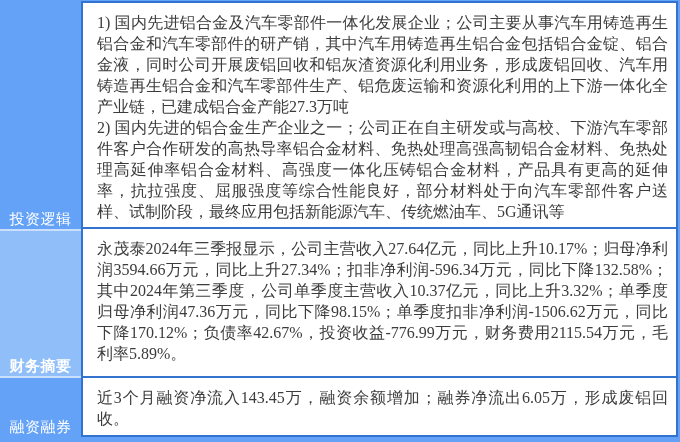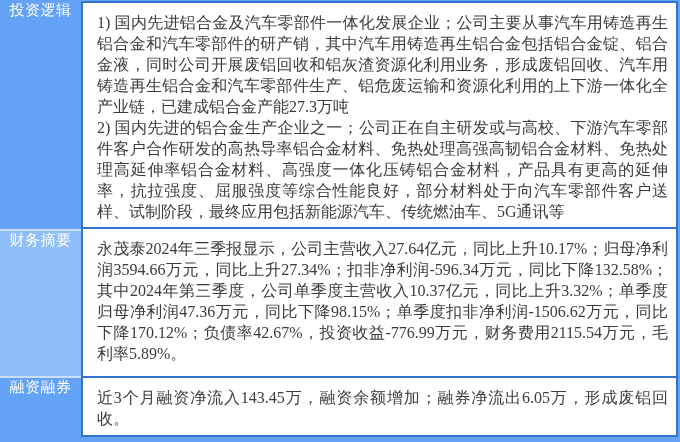--- a/index.html
+++ b/index.html
@@ -25,30 +25,31 @@
   .tbl {
     position: absolute;
     left: 0; top: 1px; right: 2px; bottom: 5px;
     display: grid;
     grid-template-columns: 81px 1fr;
     grid-template-rows: 228px 149px 1fr;
   }
 
   .label-cell {
     display: flex;
-    align-items: flex-start;
+    align-items: flex-end;
     justify-content: center;
     color: var(--label-text, #FFFFFF);
     font-size: 15px;
     letter-spacing: 0.5px;
   }
   .label-cell.row2 {
     background: var(--label-highlight-blue, #8FBEF8);
     border-top: 2px solid var(--label-gap-blue, #C9DFFC);
     border-bottom: 2px solid var(--label-gap-blue, #C9DFFC);
+    font-weight: bold;
   }
 
   .content-cell {
     background: var(--panel-white, #FFFFFF);
     border-left: 2px solid var(--divider-blue, #3273CF);
     border-right: 2px solid var(--divider-blue, #3273CF);
     border-bottom: 2px solid var(--divider-blue, #3273CF);
     color: var(--body-text, #3C3C3C);
     font-family: "Liberation Serif", "DejaVu Serif", serif;
     font-size: 16px;

